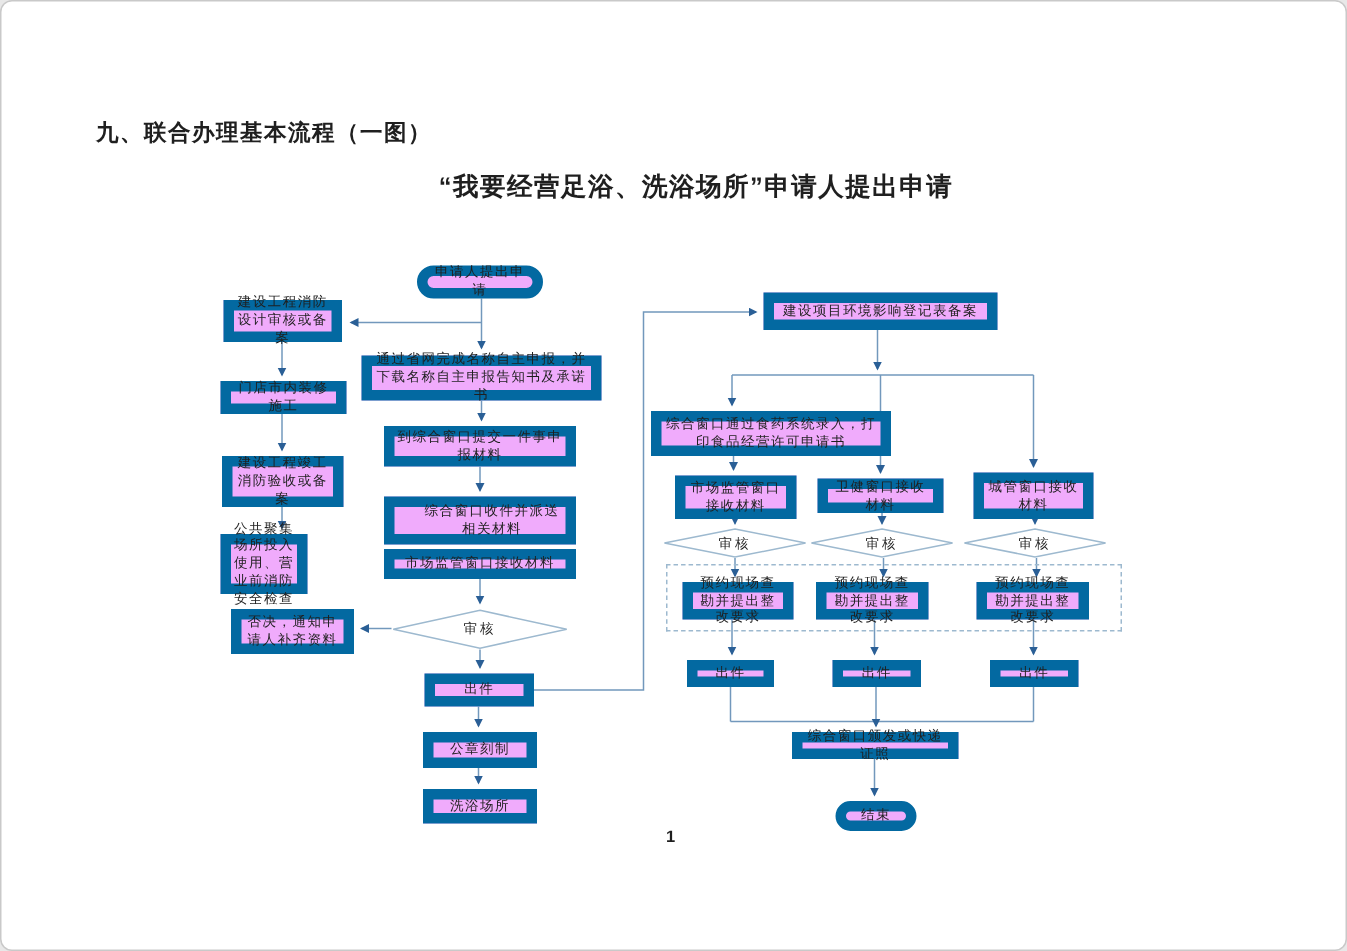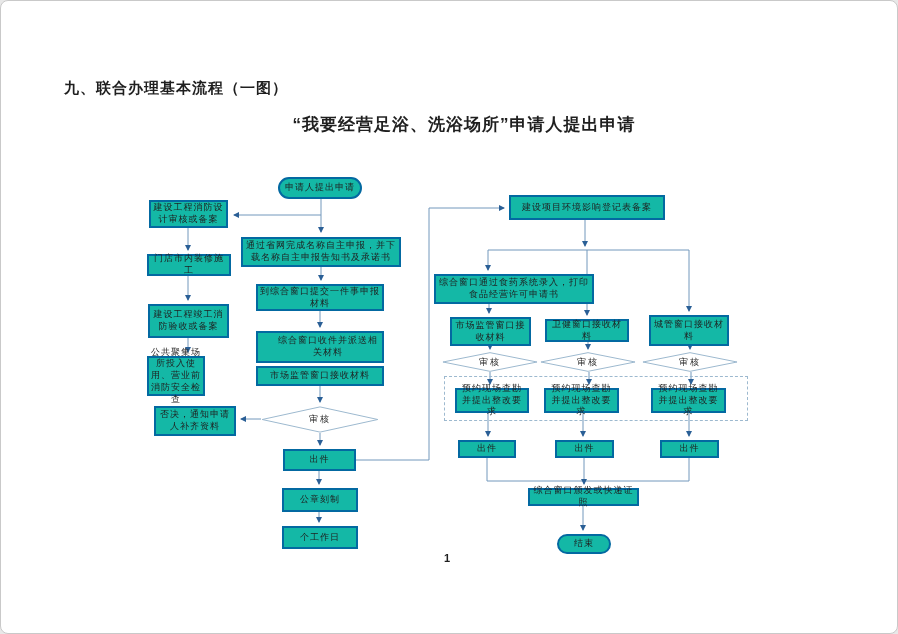--- a/index.html
+++ b/index.html
@@ -20,21 +20,21 @@
   .timelimit {
     position:absolute; left:0; right:0; top:148px; text-align:center;
     font-size:12px;
   }
   .pagenum {
     position:absolute; left:443px; top:551px; font-size:11px; font-weight:bold;
   }
   .connectors { position:absolute; left:0; top:0; width:898px; height:634px; pointer-events:none; }
   .nd {
     position:absolute; display:flex; align-items:center; justify-content:center;
-    text-align:center; background:#14b8a6; border:2px solid #0369a1;
+    text-align:center; background:#f0abfc; border:7px solid #0369a1;
     font-size:9px; line-height:1.3; letter-spacing:1px; padding:1px 2px; z-index:2;
   }
   .oval { border-radius:999px; }
   .dia { position:absolute; z-index:2; }
   .dia svg { position:absolute; left:0; top:0; width:100%; height:100%; }
   .dia svg polygon { fill:#ffffff; stroke:#9db9cf; stroke-width:1; vector-effect:non-scaling-stroke; }
   .dia .dlb {
     position:absolute; left:0; top:0; width:100%; height:100%;
     display:flex; align-items:center; justify-content:center;
     font-size:9px; letter-spacing:2px;
@@ -113,21 +113,21 @@
 
   <div class="dia" style="left:260px; top:405px; width:118px; height:27px;">
     <svg viewBox="0 0 100 30" preserveAspectRatio="none">
         <polygon points="50,1 99,15 50,29 1,15"></polygon>
       </svg>
     <span class="dlb">审核</span>
   </div>
 
   <div class="nd" style="left:282px; top:448px; width:73px; height:22px;">出件</div>
   <div class="nd" style="left:281px; top:487px; width:76px; height:24px;">公章刻制</div>
-  <div class="nd" style="left:281px; top:525px; width:76px; height:23px;">个工作日</div>
+  <div class="nd" style="left:281px; top:525px; width:76px; height:23px;">洗浴场所</div>
 
   <div class="nd" style="left:508px; top:194px; width:156px; height:25px;text-align:right;">建设项目环境影响登记表备案</div>
   <div class="nd" style="left:433px; top:273px; width:160px; height:30px;">综合窗口通过食药系统录入，打印食品经营许可申请书</div>
 
   <div class="nd" style="left:449px; top:316px; width:81px; height:29px;">市场监管窗口接收材料</div>
   <div class="nd" style="left:544px; top:318px; width:84px; height:23px;">卫健窗口接收材料</div>
   <div class="nd" style="left:648px; top:314px; width:80px; height:31px;">城管窗口接收材料</div>
 
   <div class="dia" style="left:441px; top:351px; width:96px; height:20px;">
     <svg viewBox="0 0 100 30" preserveAspectRatio="none">

